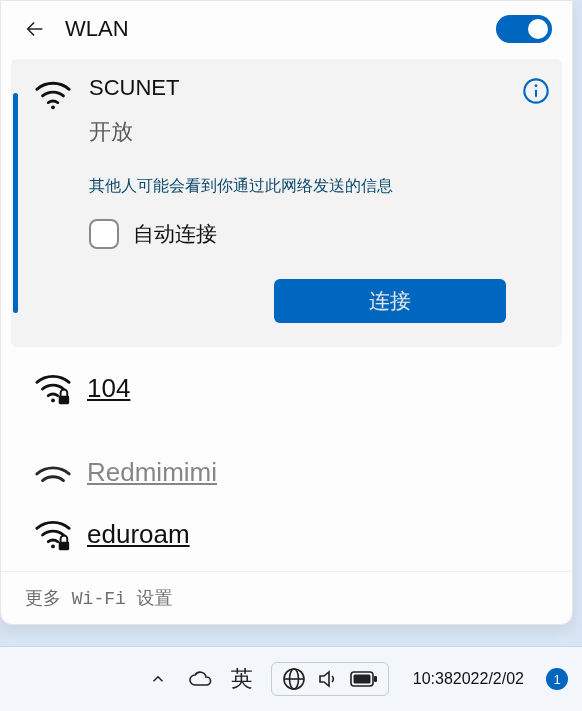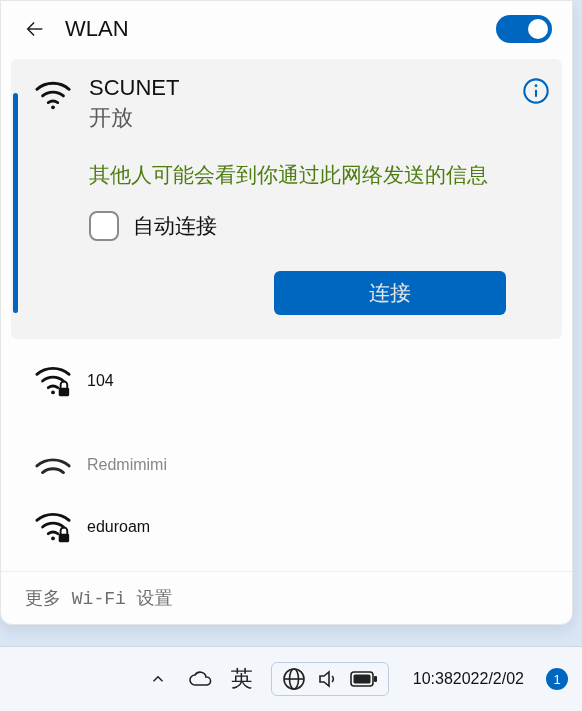--- a/index.html
+++ b/index.html
@@ -82,32 +82,32 @@
   .wifi-icon {
     width: 40px; height: 40px;
     margin-left: 18px;
     flex: 0 0 auto;
     display: flex; align-items: center; justify-content: center;
     position: relative;
   }
 
   .net-body { flex: 1; display: flex; flex-direction: column; }
   .net-name { font-size: 22px; color: #111; }
-  .net-sub  { font-size: 22px; color: #5a5a5a; margin-top: 2px; }
+  .net-sub  { font-size: 22px; color: #5a5a5a; margin-top: 16px; }
 
   .info-icon {
     width: 30px; height: 30px;
     color: #0067c0;
     cursor: pointer;
     margin-top: 2px;
   }
 
   .warning {
-    font-size: 21px;
-    color: #4d7c0f;
+    font-size: 16px;
+    color: #0c4a6e;
     margin-top: 28px;
     line-height: 1.35;
   }
 
   .auto-row {
     display: flex; align-items: center; gap: 14px;
     margin-top: 22px;
   }
   .checkbox {
     width: 30px; height: 30px;
@@ -131,21 +131,21 @@
     border-radius: 6px;
     cursor: pointer;
   }
 
   .net-simple {
     display: flex; align-items: center;
     padding: 22px 10px 22px 4px;
     gap: 14px;
   }
   .net-simple .wifi-icon { margin-left: 18px; }
-  .net-simple .name { font-size: 16px; color: #111; }
+  .net-simple .name { font-size: 26px; color: #111; text-decoration: underline; }
 
   .footer {
     border-top: 1px solid #eee;
     padding: 14px 24px;
   }
   .more-link {
     font-size: 18px;
     color: #6e6e6e;
     cursor: pointer;
     font-family: Liberation Mono, monospace;

